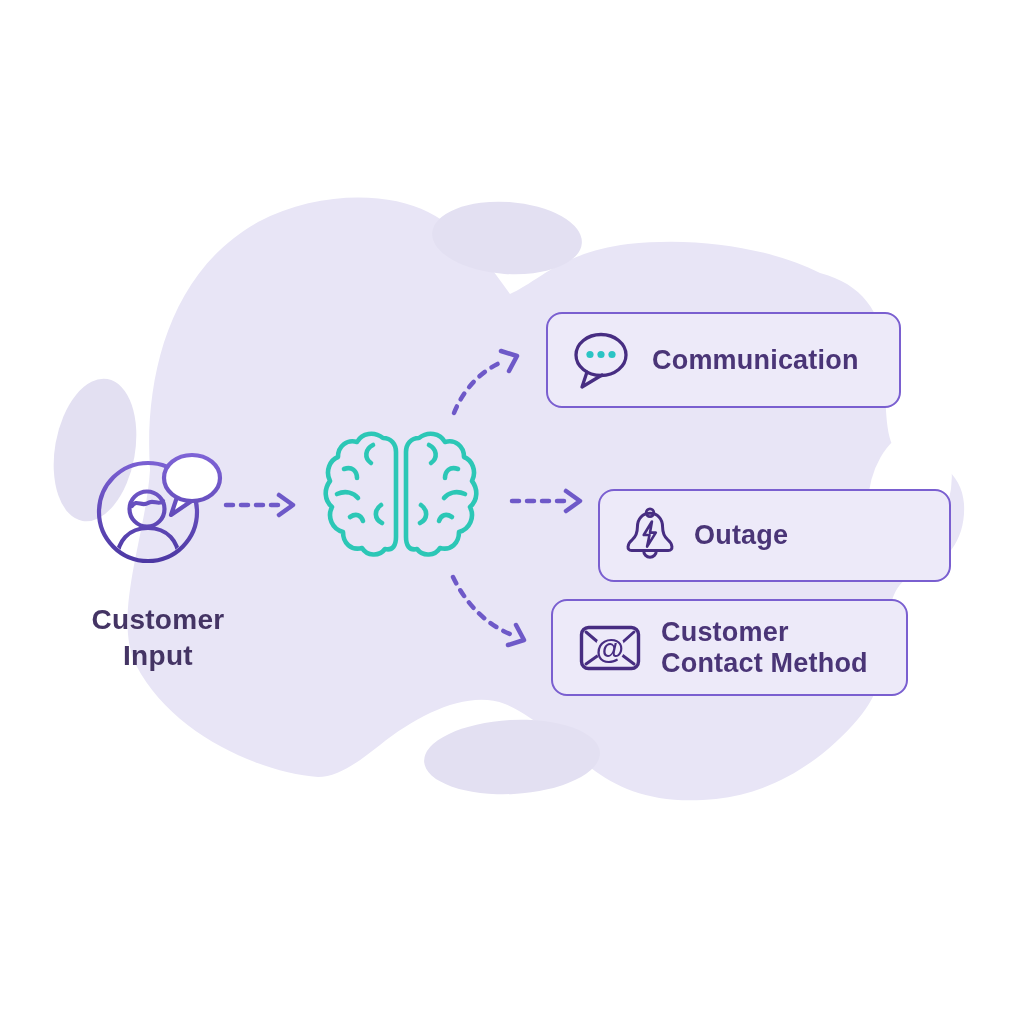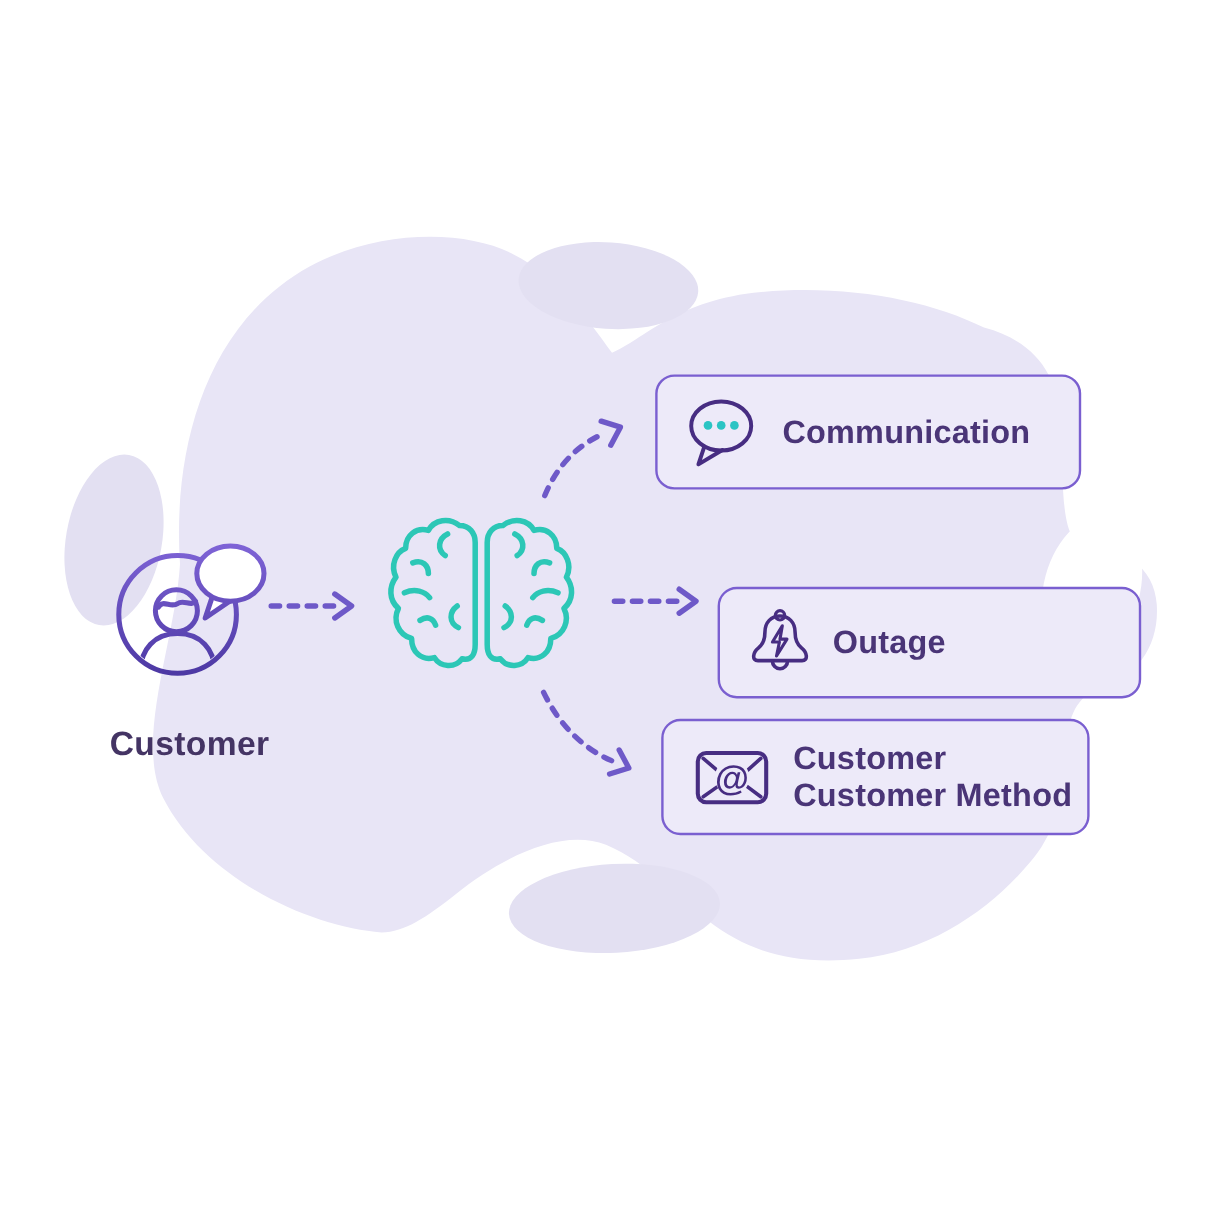--- a/index.html
+++ b/index.html
@@ -121,20 +121,21 @@
     </g>
 
     <g class="brain-stroke">
       <use href="#brainL"></use>
       <use href="#brainL" transform="matrix(-1,0,0,1,802,0)"></use>
     </g>
   </svg>
 
   <div class="customer-label">
     <div>Customer</div>
+    <div>Input</div>
   </div>
 
   <div class="out-box box-1">
     <svg width="58" height="58" viewBox="0 0 58 58">
       <ellipse class="icon-stroke" cx="27" cy="24" rx="25" ry="20.5" stroke-width="3.3"></ellipse>
       <path class="icon-stroke" d="M 13,41 L 8,56 L 28,44" fill="var(--box-fill)" stroke-width="3.3"></path>
       <circle cx="16" cy="23.5" r="3.6" fill="var(--dot-teal)"></circle>
       <circle cx="27" cy="23.5" r="3.6" fill="var(--dot-teal)"></circle>
       <circle cx="38" cy="23.5" r="3.6" fill="var(--dot-teal)"></circle>
     </svg>
@@ -158,17 +159,17 @@
 
   <div class="out-box box-3">
     <svg width="62" height="48" viewBox="0 0 62 48">
       <rect class="icon-stroke" x="2.5" y="3.5" width="57" height="41" rx="7" stroke-width="3.4"></rect>
       <path class="icon-stroke" stroke-width="3" d="M 7,8 L 27,25 M 55,8 L 36,25 M 7,40 L 24,28 M 55,40 L 39,28"></path>
       <circle cx="31" cy="24" r="14.5" fill="var(--box-fill)"></circle>
       <text class="at-glyph" x="31" y="34.5" text-anchor="middle">@</text>
     </svg>
     <div class="out-text">
       <div>Customer</div>
-      <div>Customer Method</div>
+      <div>Contact Method</div>
     </div>
   </div>
 
 </div>
 
 </body></html>

